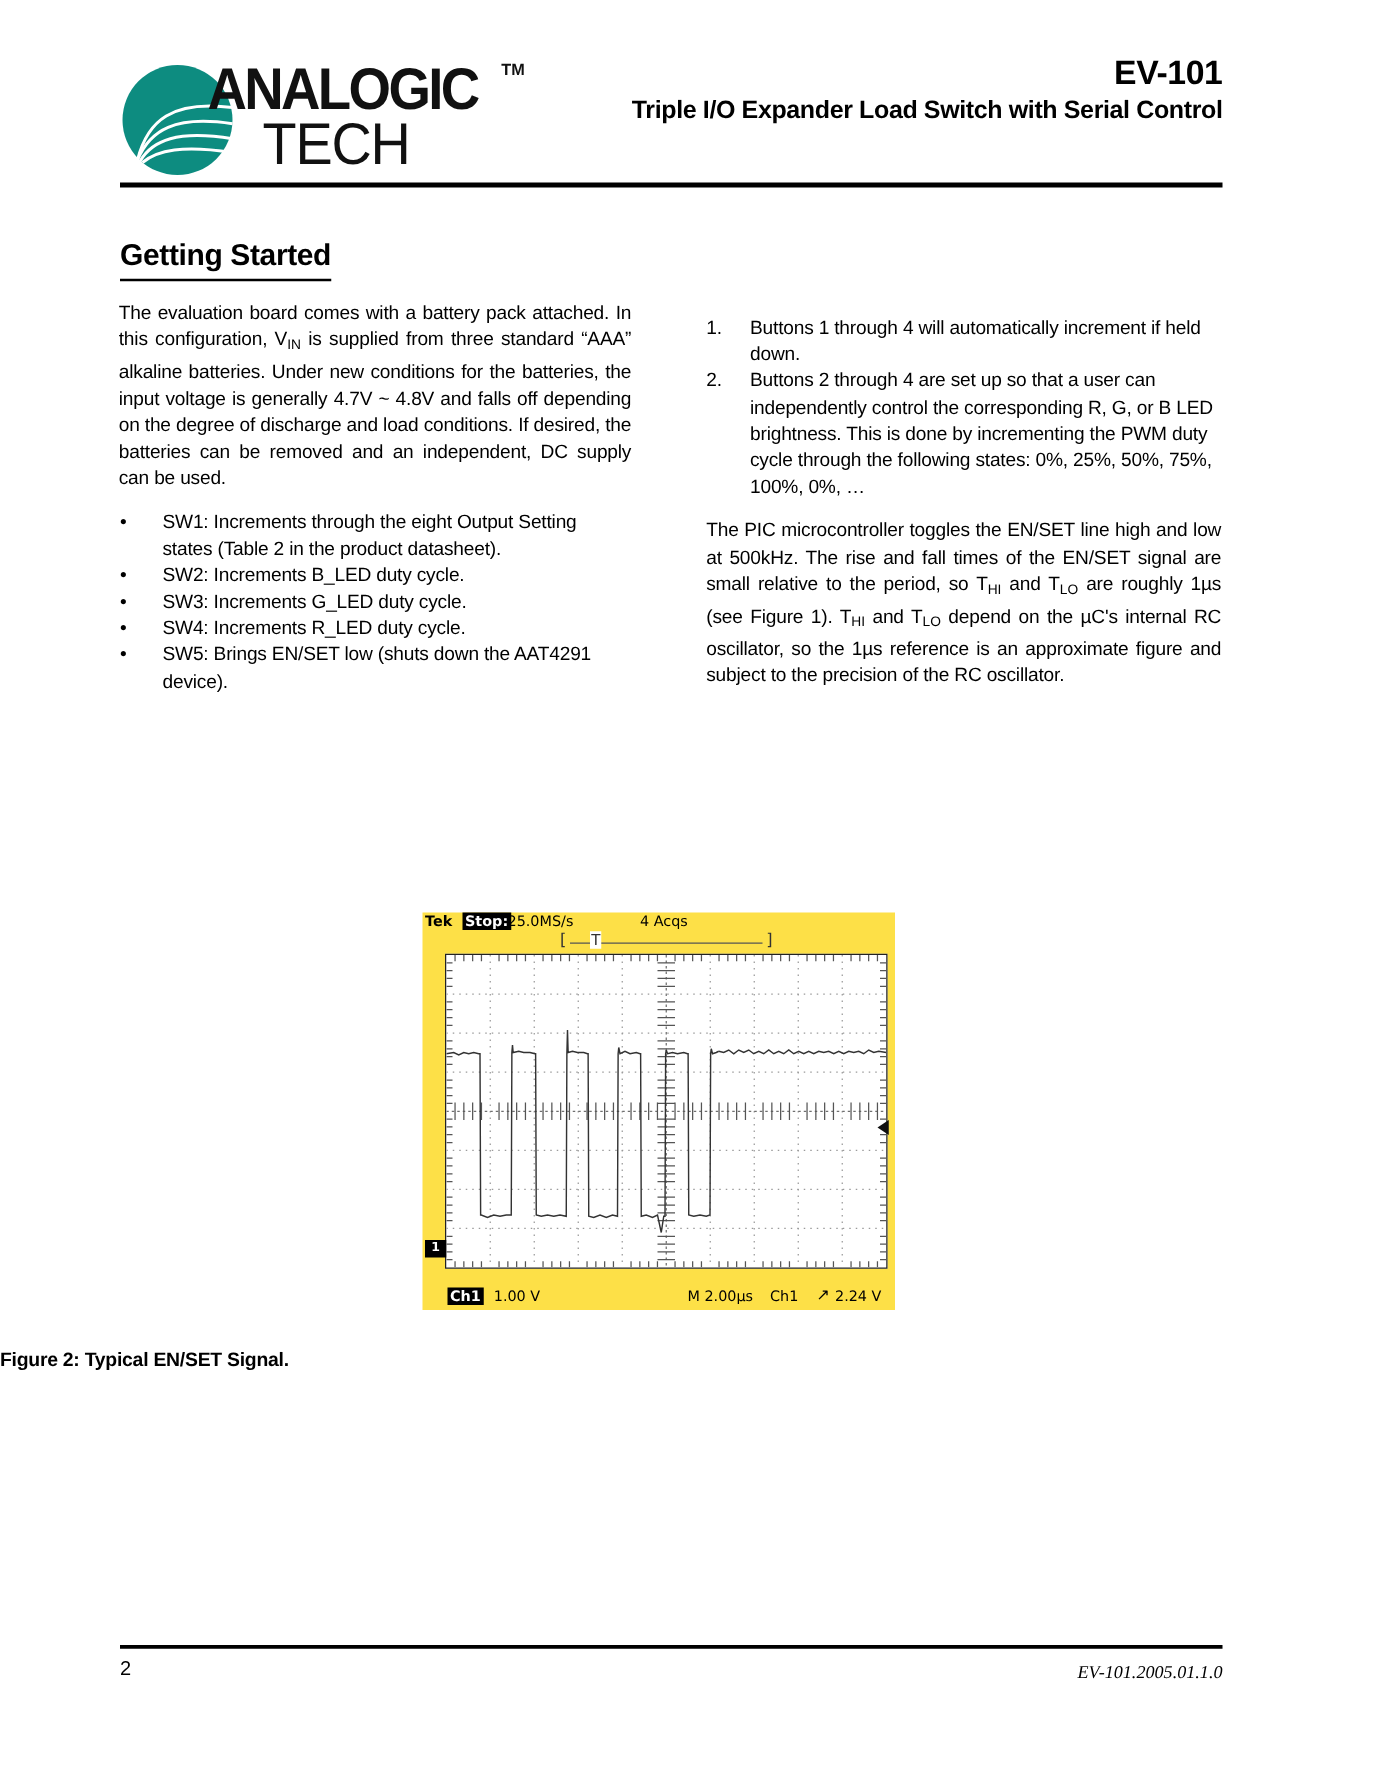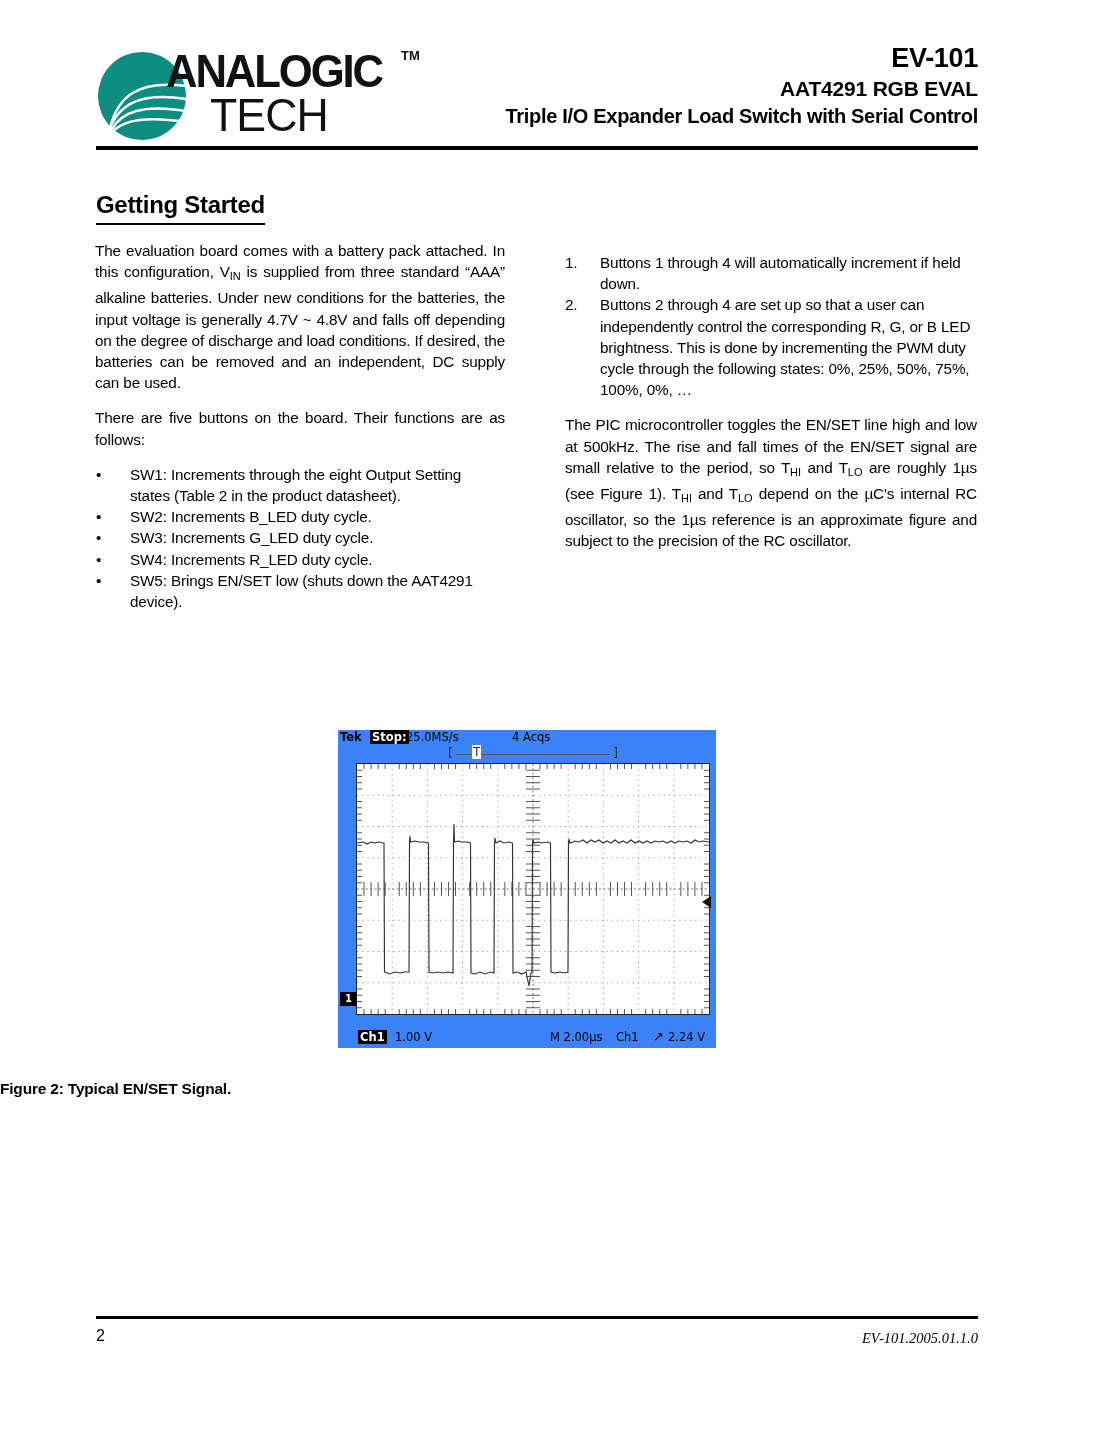--- a/index.html
+++ b/index.html
@@ -186,21 +186,21 @@
     left: 338px;
     top: 730px;
     width: 378px;
     height: 318px;
   }
   .scope {
     position: absolute;
     left: 0; top: 0;
     width: 378px;
     height: 318px;
-    background: #3b82f6;
+    background: #fde047;
   }
   .scope-topbar {
     position: absolute;
     left: 0; top: 0;
     width: 378px;
     height: 16px;
     font-family: "DejaVu Sans", sans-serif;
     font-size: 11.5px;
     font-weight: bold;
     white-space: nowrap;
@@ -365,32 +365,30 @@
       </div>
       <div class="logo-type">
         <div class="logo-word1">ANALOGIC</div>
         <div class="logo-tm">TM</div>
         <div class="logo-word2">TECH</div>
       </div>
     </div>
 
     <div class="header-titles">
       <div class="t1">EV-101</div>
-      <div class="t2">AAT4291 RGB EVAL</div>
       <div class="t3">Triple I/O Expander Load Switch with Serial Control</div>
     </div>
   </div>
   <div class="header-rule"></div>
 
   <div class="section-title">Getting Started</div>
 
   <div class="col-left">
     <p class="body"><span>The evaluation board comes with a battery pack attached. In this configuration, V</span><sub>IN</sub><span> is supplied from three standard “AAA” alkaline batteries. Under new conditions for the batteries, the input voltage is generally 4.7V ~ 4.8V and falls off depending on the degree of discharge and load conditions. If desired, the batteries can be removed and an independent, DC supply can be used.</span></p>
 
-    <p class="body">There are five buttons on the board. Their functions are as follows:</p>
 
     <div class="bullets-wrap">
       <ul class="bullets">
         <li><span class="mk">•</span><span>SW1: Increments through the eight Output Setting states (Table 2 in the product datasheet).</span></li>
         <li><span class="mk">•</span><span>SW2: Increments B_LED duty cycle.</span></li>
         <li><span class="mk">•</span><span>SW3: Increments G_LED duty cycle.</span></li>
         <li><span class="mk">•</span><span>SW4: Increments R_LED duty cycle.</span></li>
         <li><span class="mk">•</span><span>SW5: Brings EN/SET low (shuts down the AAT4291 device).</span></li>
       </ul>
     </div>

